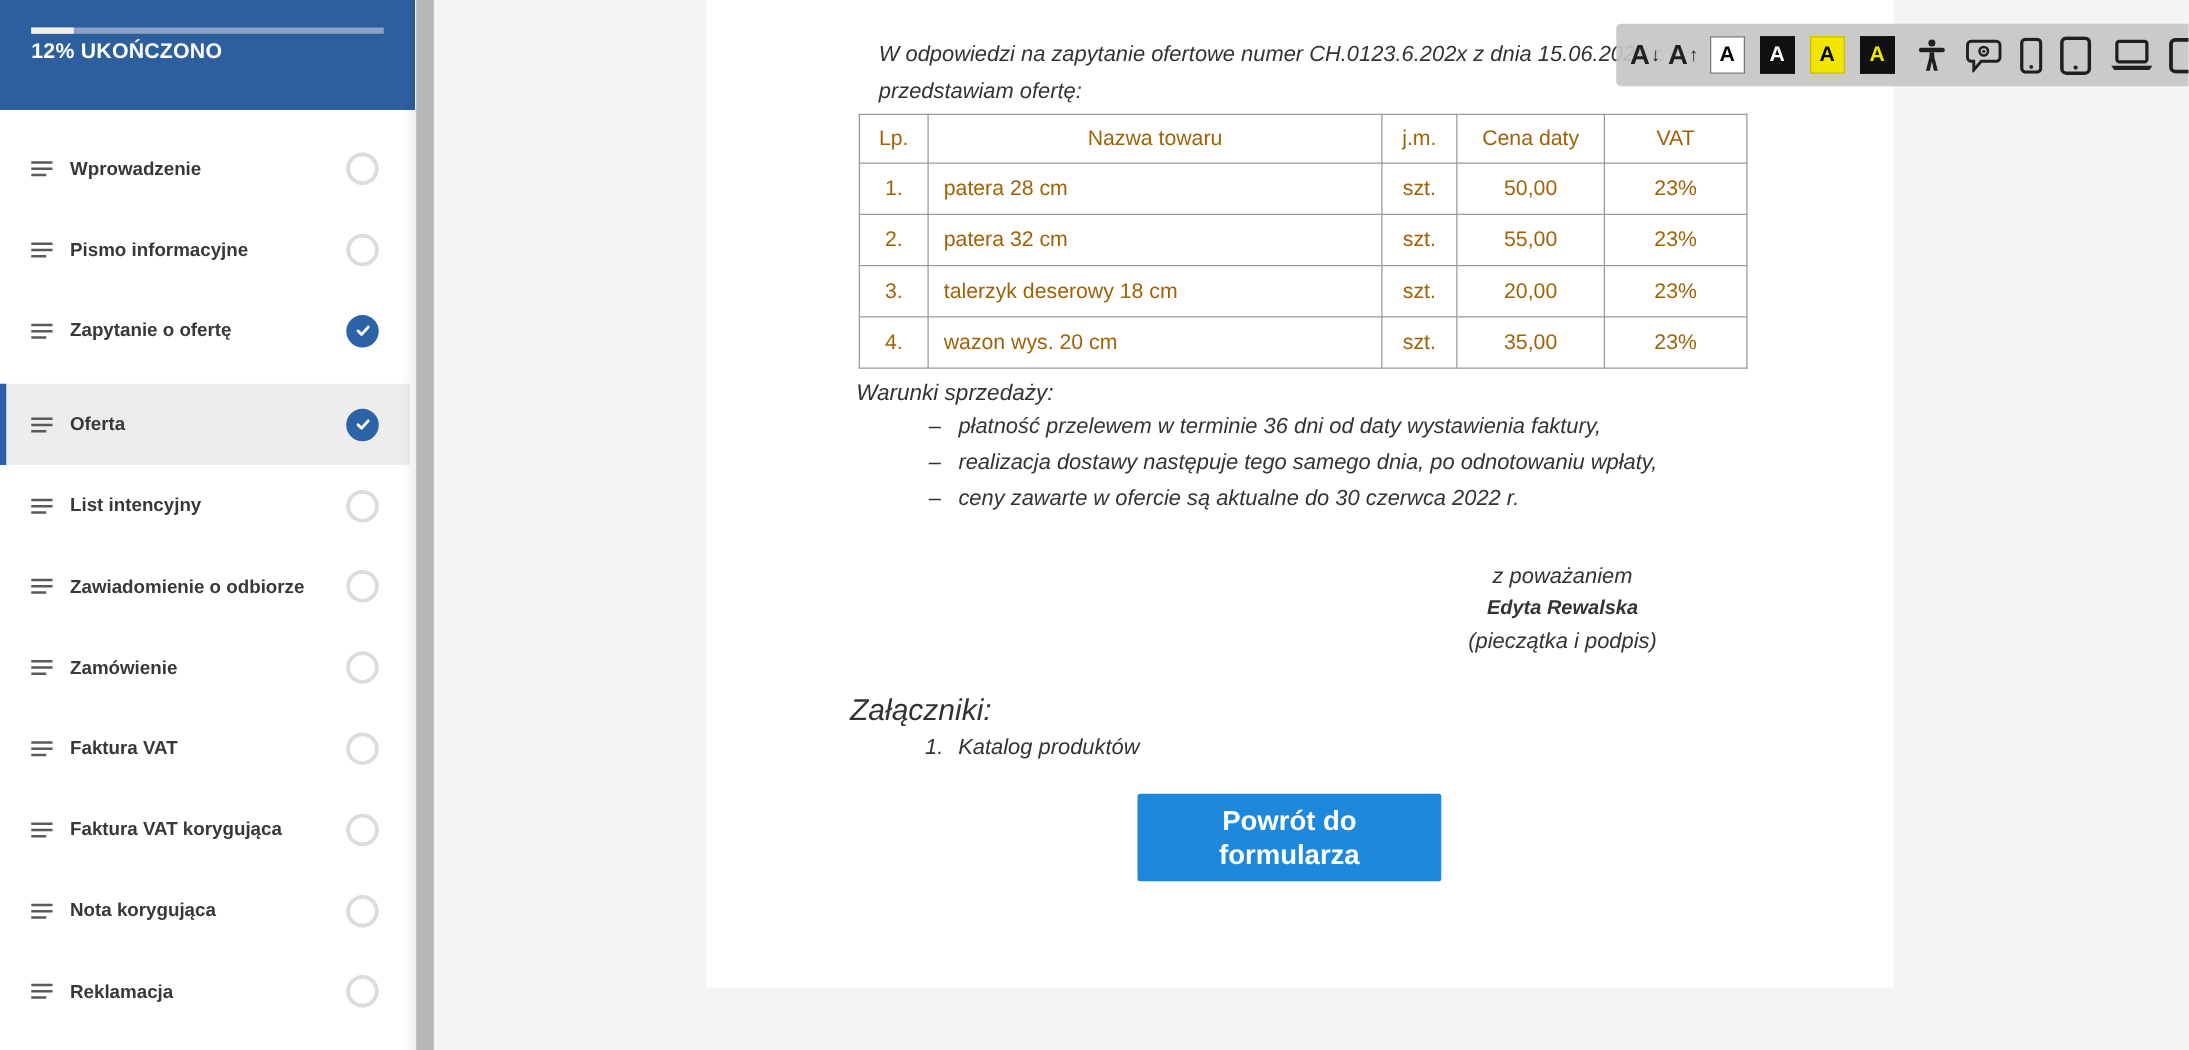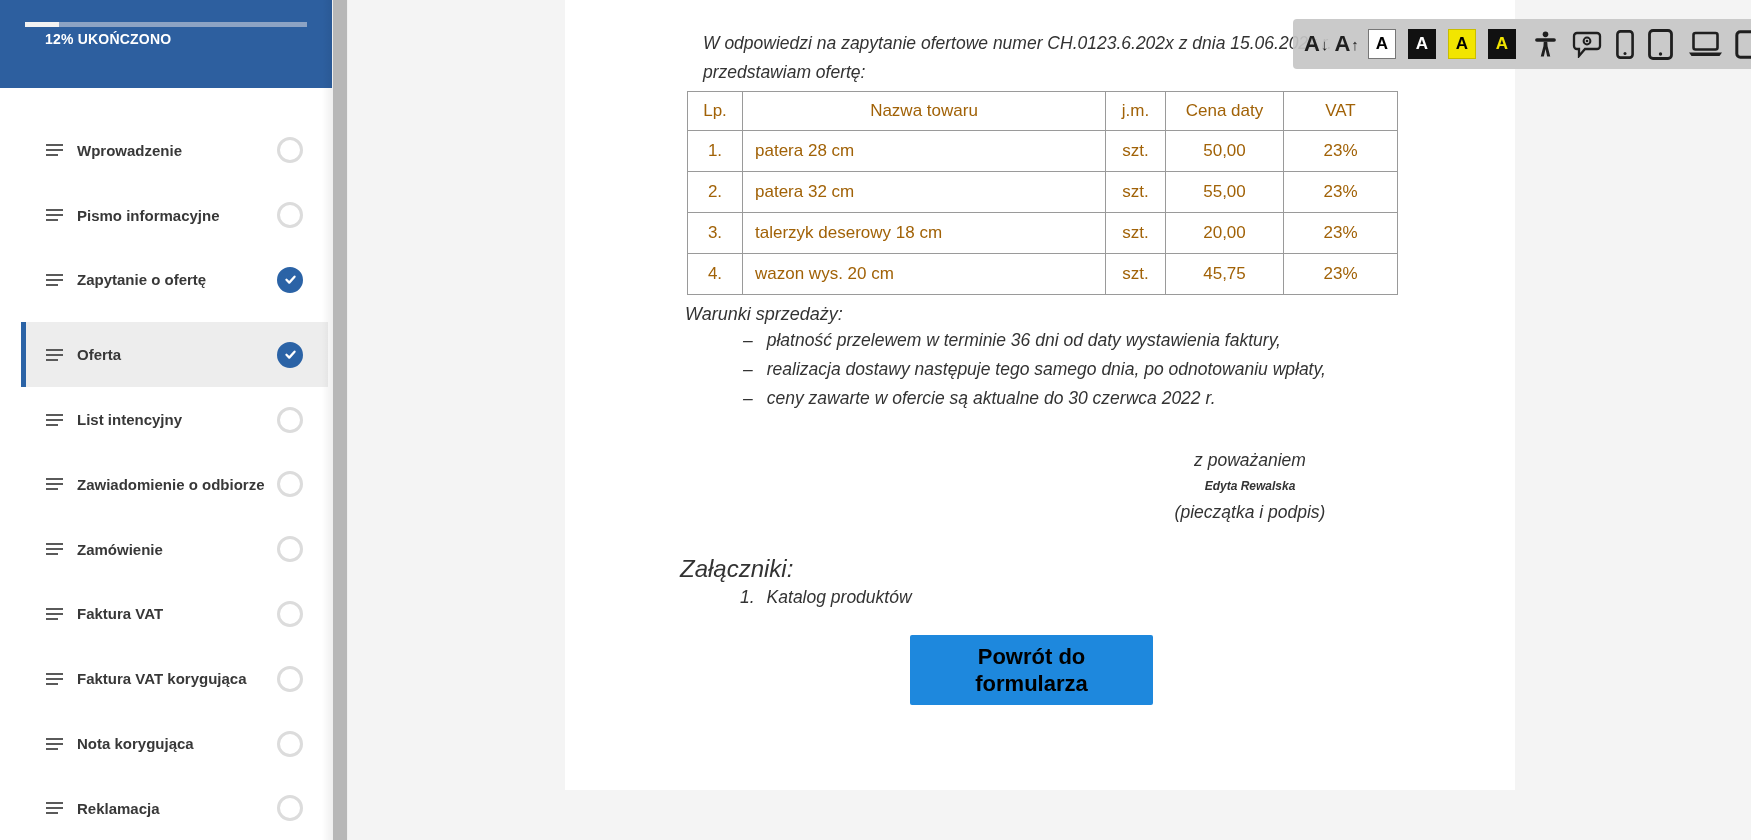--- a/index.html
+++ b/index.html
@@ -21,27 +21,27 @@
   table.offer th { height:39px; }
   table.offer td { height:41px; }
   table.offer td.name { text-align:left; padding-left:12px; }
 
   .terms-title { position:absolute; left:120px; top:304px; font-size:18px; line-height:20px; }
   .terms { position:absolute; left:178px; top:326px; list-style:none; font-size:17.5px; }
   .terms li { display:flex; gap:14px; line-height:29px; }
 
   .signature { position:absolute; left:565px; top:448px; width:240px; text-align:center;
                font-size:17.5px; line-height:25.8px; }
-  .signature .sig-name { font-weight:bold; font-size:12px; }
+  .signature .sig-name { font-weight:bold; font-size:16px; }
 
   .attachments-title { position:absolute; left:115px; top:559px; font-size:24px; line-height:20px; }
   .attachment-item { position:absolute; left:175px; top:587px; display:flex; gap:12px; font-size:17.5px; line-height:20px; }
 
   .back-btn { position:absolute; left:345px; top:635px; width:243px; height:70px; background:#1e88dd;
-              border:none; color:#000000; font-family:inherit; font-weight:bold; font-size:22px; line-height:27px;
+              border:none; color:#ffffff; font-family:inherit; font-weight:bold; font-size:22px; line-height:27px;
               text-align:center; padding:8px 14px; cursor:pointer; border-radius:2px; }
 
   
   .a11y-bar { position:absolute; left:1293px; top:19px; width:458px; height:50px;
               background:rgba(198,198,198,0.92); border-radius:4px 0 0 4px; z-index:5;
               display:flex; align-items:center; padding-left:8px; overflow:hidden; }
   .a11y-btn { display:flex; align-items:center; justify-content:center; background:transparent; border:none;
               cursor:pointer; color:#1f1f1f; font-family:inherit; }
   .font-btn { font-size:22px; font-weight:600; margin:0 3px; }
   .font-btn .arrow { font-size:15px; font-weight:bold; margin-left:1px; }
@@ -55,23 +55,23 @@
   .clipped-icon { margin-left:4px; margin-right:-18px; }
 
   
   .sidebar { position:absolute; left:0; top:0; width:332px; height:840px; background:#ffffff; }
   .sidebar-shade { position:absolute; right:0; top:0; width:10px; height:840px;
                    background:linear-gradient(to right, rgba(0,0,0,0), rgba(0,0,0,0.06)); }
 
   .side-header { position:absolute; left:0; top:0; width:332px; height:88px; background:#2d5f9f; }
   .progress-track { position:absolute; left:25px; top:22px; width:282px; height:5px; background:#8ca3c4; }
   .progress-fill { width:12%; height:100%; background:#f2f2f2; }
-  .progress-label { position:absolute; left:25px; top:31px; color:#ffffff; font-size:14px; font-weight:bold; letter-spacing:0.2px;margin-left:20px; }
-
-  .nav { position:absolute; left:0; top:118px; width:328px;padding-left:21px; }
+  .progress-label { position:absolute; left:25px; top:31px; color:#ffffff; font-size:17px; font-weight:bold; letter-spacing:0.2px; }
+
+  .nav { position:absolute; left:0; top:103px; width:328px; }
   .nav-item { position:relative; height:64.8px; display:flex; align-items:center; padding-left:25px; cursor:pointer; }
   .nav-item.selected { background:#ededed; border-left:5px solid #2b63a6; padding-left:20px;margin-top:10px; }
   .menu-icon { width:18px; margin-right:13px; flex:0 0 18px; }
   .menu-icon i { display:block; height:2px; background:#5a5a5a; margin:3px 0; }
   .menu-icon i:nth-child(1) { width:17px; }
   .menu-icon i:nth-child(2) { width:17px; }
   .menu-icon i:nth-child(3) { width:12px; }
   .nav-label { font-size:15px; font-weight:bold; color:#383838; }
   .state-circle { position:absolute; right:25px; top:50%; transform:translateY(-50%);
                   width:26px; height:26px; border-radius:50%; border:3px solid #dcdcdc; background:transparent;
@@ -132,21 +132,21 @@
           <td>3.</td>
           <td class="name">talerzyk deserowy 18 cm</td>
           <td>szt.</td>
           <td>20,00</td>
           <td>23%</td>
         </tr>
         <tr>
           <td>4.</td>
           <td class="name">wazon wys. 20 cm</td>
           <td>szt.</td>
-          <td>45,75</td>
+          <td>35,00</td>
           <td>23%</td>
         </tr>
       </tbody>
     </table>
 
     <div class="terms-title doc-text">Warunki sprzedaży:</div>
 
     <ul class="terms doc-text">
       <li>
         <span>–</span>

